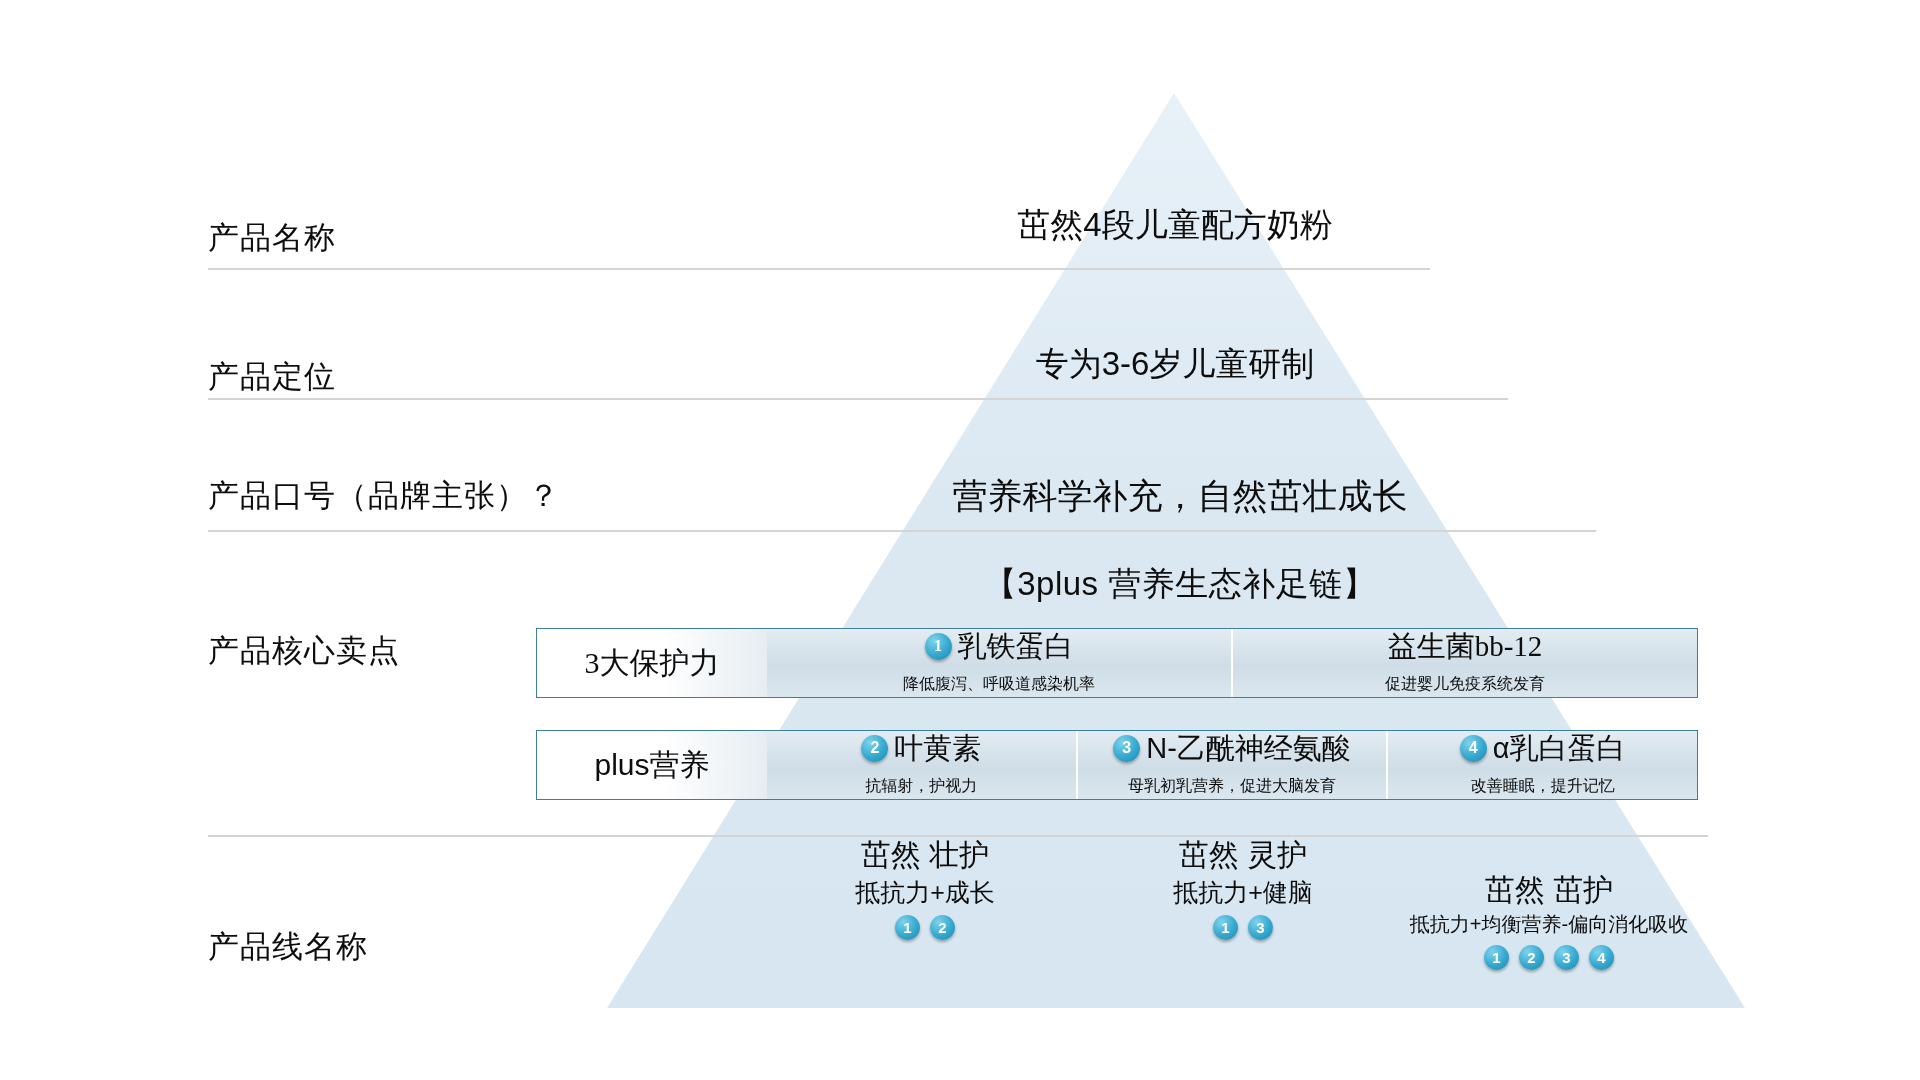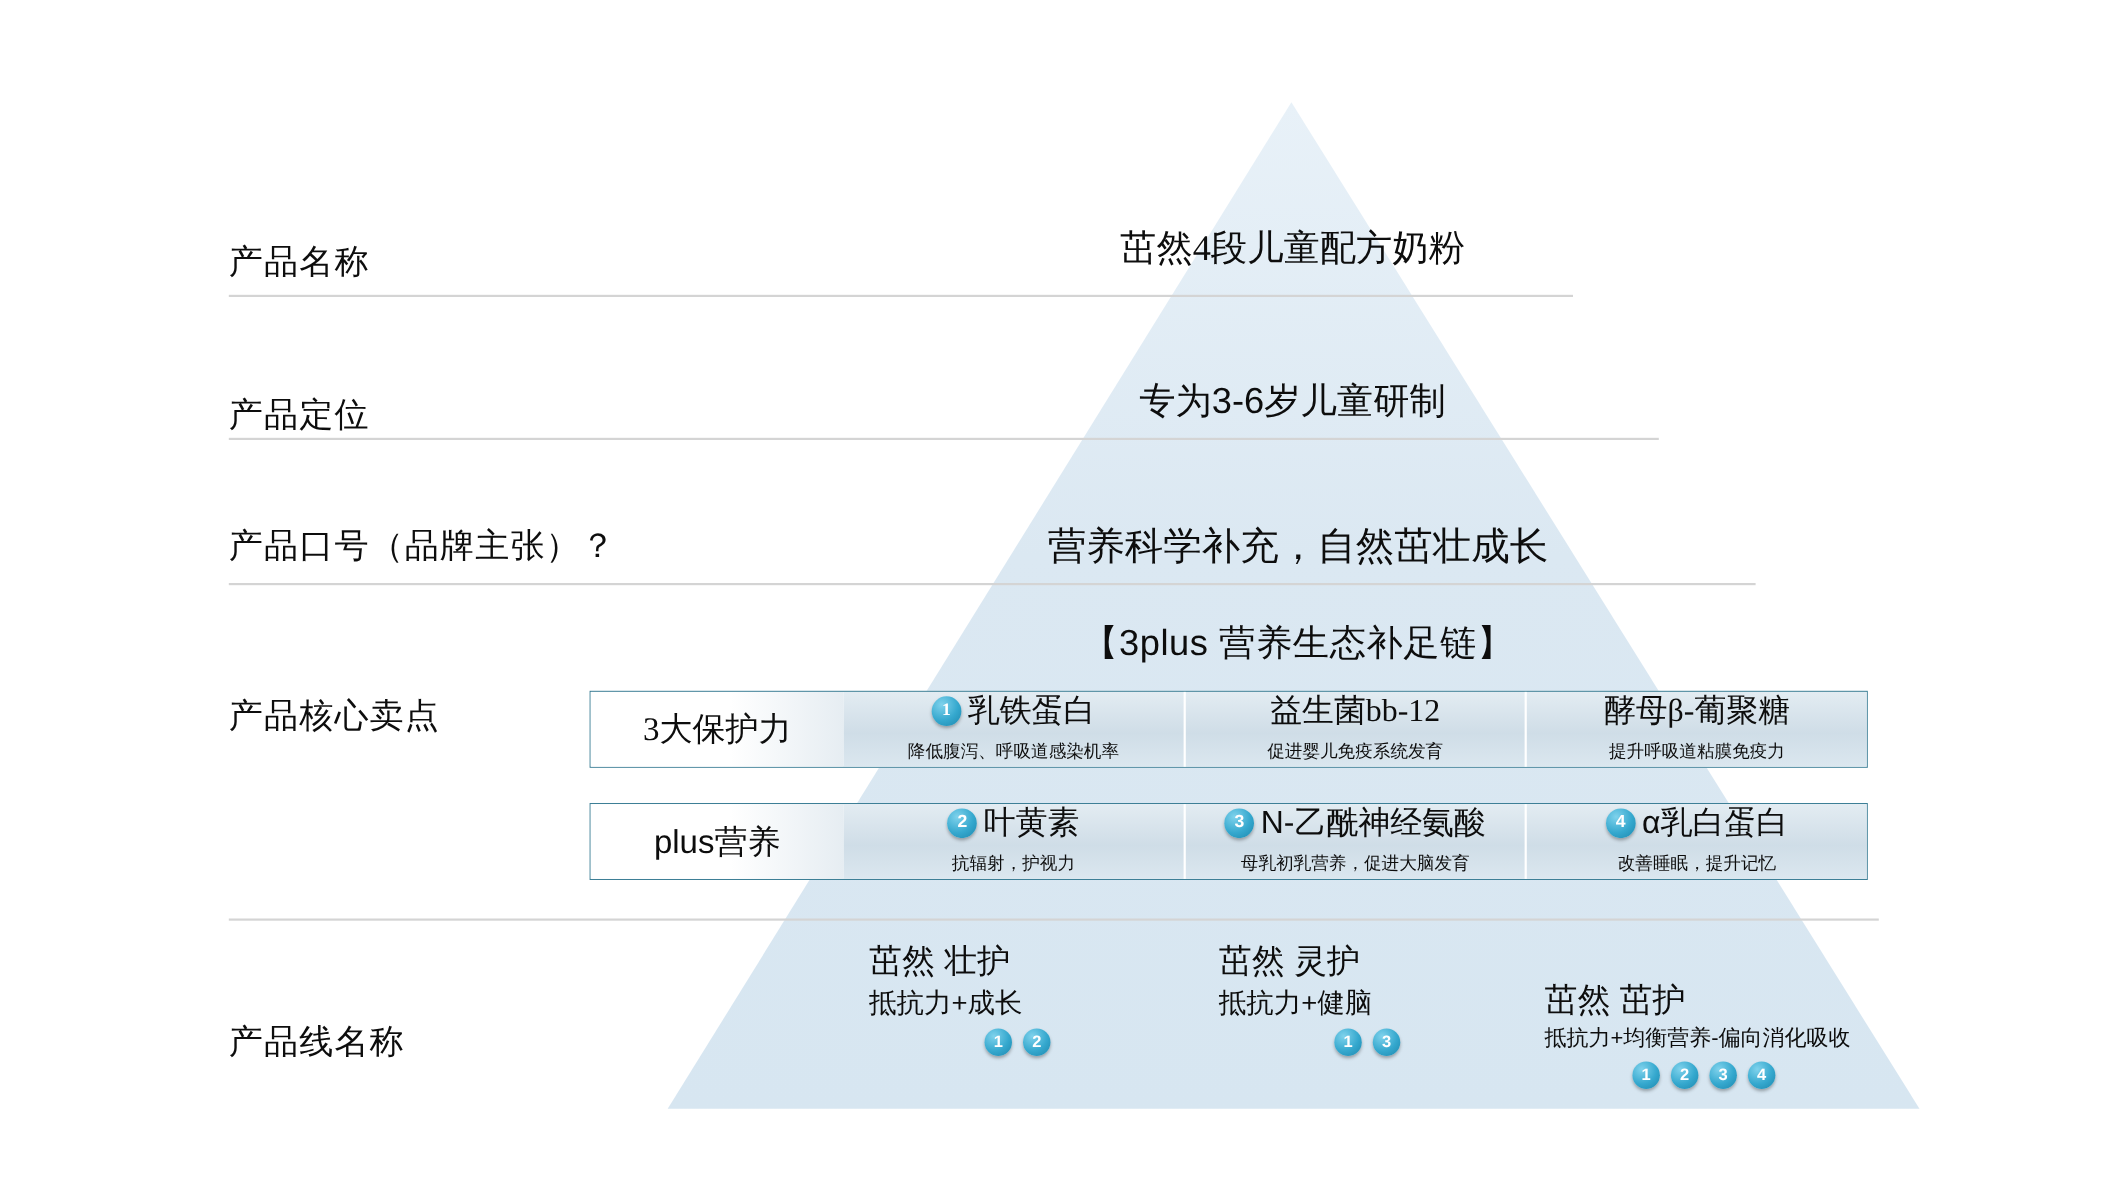--- a/index.html
+++ b/index.html
@@ -47,21 +47,21 @@
     background: #d4d4d4;
   }
 
   
   .statement {
     position: absolute;
     text-align: center;
     white-space: nowrap;
     color: #0d0d0d;
   }
-  #name-value   { font-size: 33px; left: 760px; width: 830px; top: 203px; font-family: Liberation Serif, serif; }
+  #name-value   { font-size: 33px; left: 760px; width: 830px; top: 203px; }
   #position-value { font-size: 33px; left: 760px; width: 830px; top: 342px; }
   #slogan-value { font-size: 35px; left: 700px; width: 960px; top: 473px; }
   #chain-title  { font-size: 33px; left: 700px; width: 960px; top: 562px; letter-spacing: 0.5px; }
 
   
   .feature-box {
     position: absolute;
     left: 536px;
     width: 1162px;
     height: 70px;
@@ -137,21 +137,22 @@
   }
   .badge-sm {
     width: 25px;
     height: 25px;
     font-size: 15px;
   }
 
   
   .product-line {
     position: absolute;
-    top: 858px;
+    top: 838px;
+    text-align: center;
     color: #0d0d0d;
   }
   .pl-name {
     font-size: 30px;
     line-height: 1.15;
     white-space: nowrap;
   }
   .pl-claim {
     font-size: 25px;
     line-height: 1.2;
@@ -215,26 +216,20 @@
         <div class="cell-desc">降低腹泻、呼吸道感染机率</div>
       </div>
 
       <div class="cell">
         <div class="cell-title">
           <span>益生菌bb-12</span>
         </div>
         <div class="cell-desc">促进婴儿免疫系统发育</div>
       </div>
 
-      <div class="cell">
-        <div class="cell-title">
-          <span>酵母β-葡聚糖</span>
-        </div>
-        <div class="cell-desc">提升呼吸道粘膜免疫力</div>
-      </div>
 
     </div>
   </div>
 
   <div class="feature-box" id="box-plus">
     <div class="box-head">plus营养</div>
     <div class="box-cells">
 
       <div class="cell">
         <div class="cell-title">

